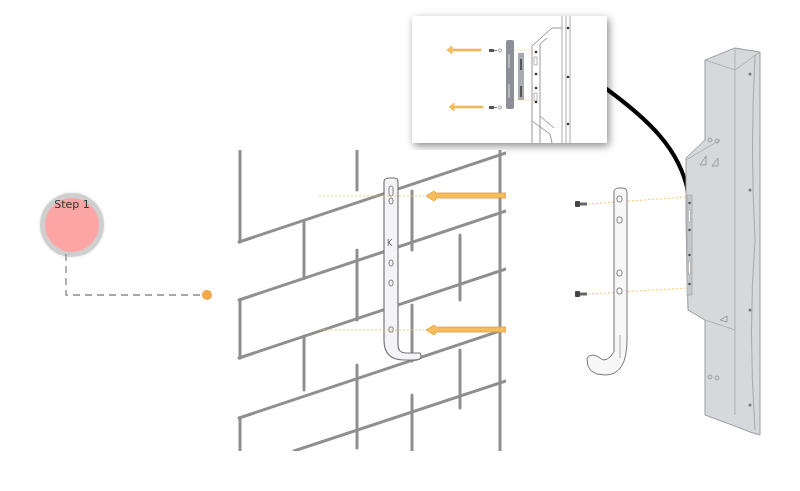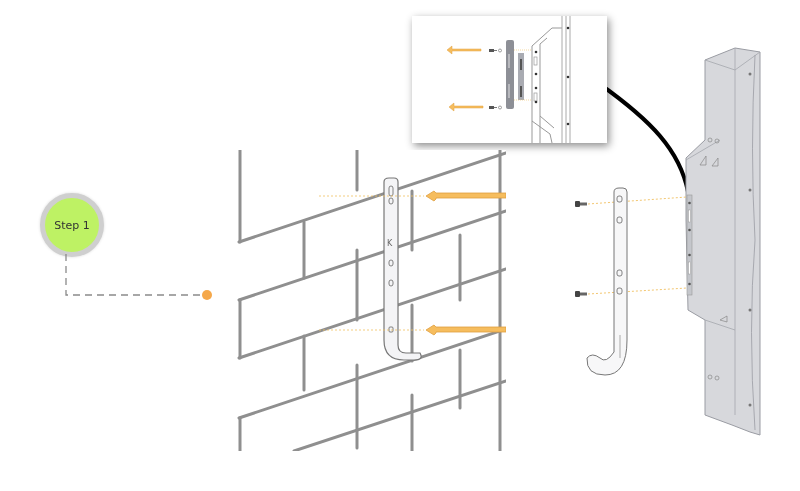--- a/index.html
+++ b/index.html
@@ -1,22 +1,22 @@
 <!DOCTYPE html>
 <html><head>
 <meta charset="utf-8">
 <style>
   html, body { margin:0; padding:0; background:#ffffff; }
   body { width:800px; height:491px; position:relative; overflow:hidden; font-family:"DejaVu Sans", sans-serif; }
   .abs { position:absolute; }
   .step-circle {
     left:40px; top:193px; width:54px; height:54px; border-radius:50%;
-    border:5px solid #cfcfcf; background:#bef264;
+    border:5px solid #cfcfcf; background:#fca5a5;
     box-shadow:0 0 3px rgba(0,0,0,0.15);
-    display:flex; align-items:center; justify-content:center;
+    display:flex; justify-content:center;
     font-size:11px; color:#333;
   }
   .inset {
     left:412px; top:16px; width:195px; height:127px; background:#fff;
     box-shadow:2px 3px 8px rgba(0,0,0,0.45);
     overflow:hidden;
   }
   .wall { left:234px; top:150px; width:272px; height:301px; overflow:hidden; background:#fff; }
   svg { display:block; }
 </style>

